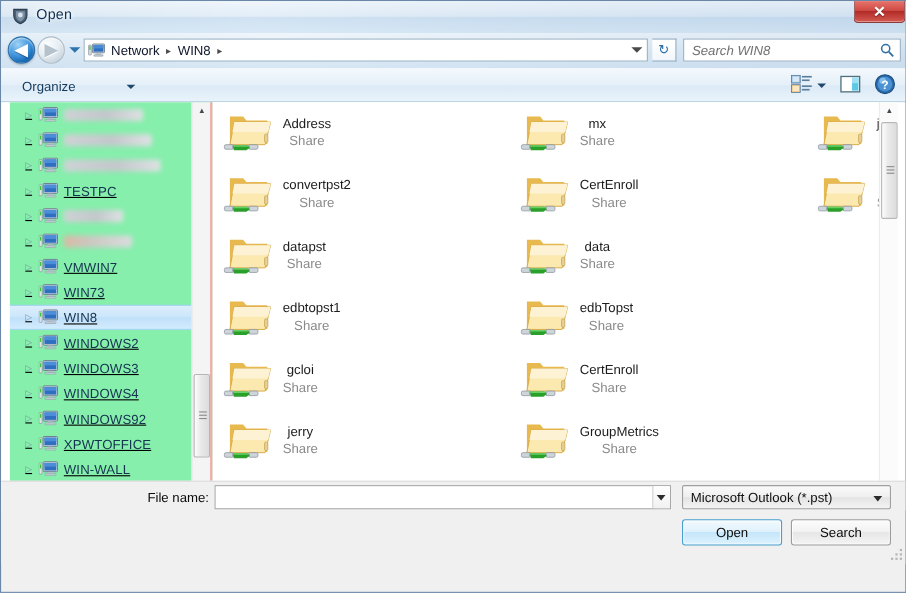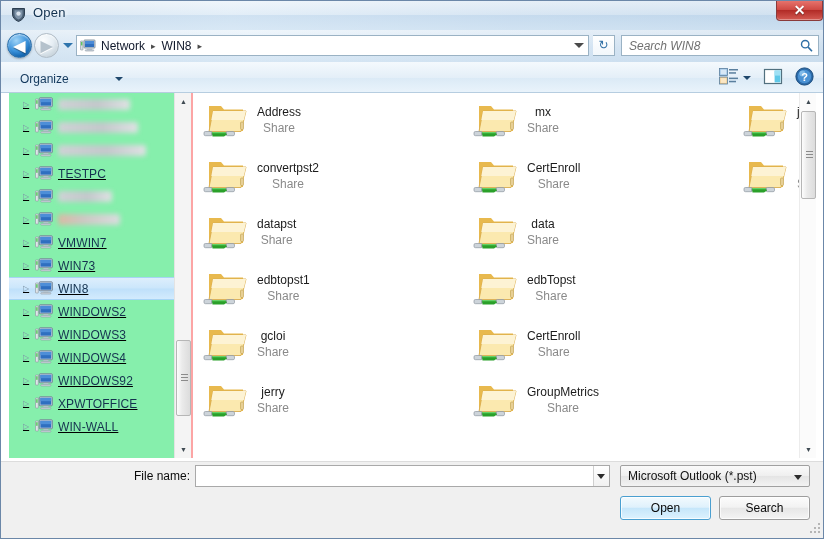--- a/index.html
+++ b/index.html
@@ -364,21 +364,21 @@
     position: absolute;
     left: 798px; top: 0px;
     width: 17px; height: 365px;
     background: #fbfbfb;
     border-left: 1px solid #ececec;
   }
 
   
   .bottombar {
     position: absolute;
-    left: 0; top: 460px;
+    left: 0; top: 436px;
     width: 824px; height: 76px;
     background: #f0f0f0;
     border-top: 1px solid #dcdcdc;
   }
   .fn-label {
     position: absolute; left: 133px; top: 7px;
     font-size: 12px; color: #0b0b0b;
   }
   .fn-input {
     position: absolute; left: 194px; top: 3px;

